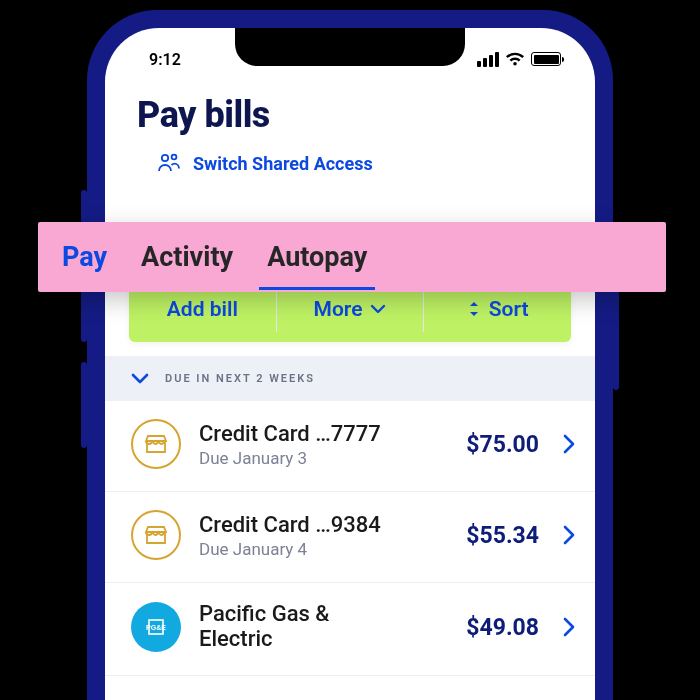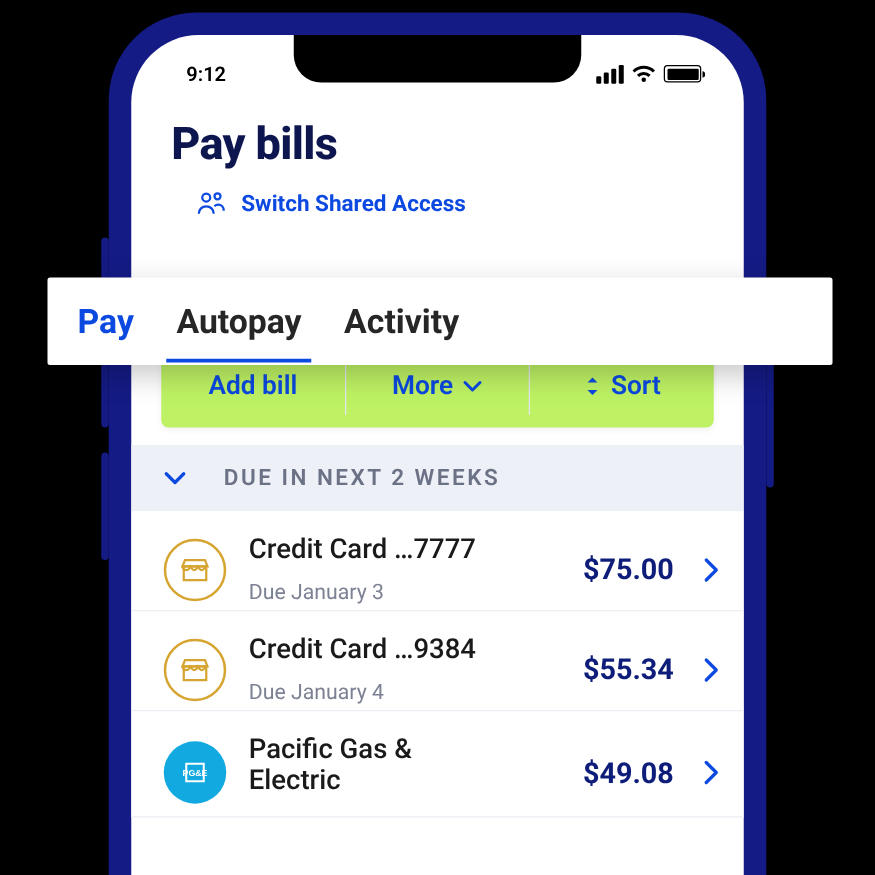--- a/index.html
+++ b/index.html
@@ -92,21 +92,21 @@
     font-weight: 700;
   }
   .people-icon { display:inline-flex; }
 
   
   .tab-strip {
     position: absolute;
     left: 38px;
     right: 34px;
     top: 222px;
-    background: #ffffff;
+    background: #f9a8d4;
     height: 70px;
     display: flex;
     align-items: center;
     gap: 30px;
     padding: 0 22px;
     box-shadow: 0 8px 24px rgba(0,0,0,0.22);
     z-index: 100;
     border-radius: 2px;
   }
   .tab {
@@ -144,45 +144,45 @@
     cursor: pointer;
   }
   .action-bar .sep { width:1px; background:#e4e6ee; margin: 10px 0; }
 
   .section-band {
     background: #eef0f7;
     margin-top: 14px;
     padding: 16px 26px;
     display: flex;
     align-items: center;
-    gap: 30px;
+    gap: 16px;
     color: #6b7286;
-    font-size: 18px;
+    font-size: 11px;
     font-weight: 600;
     letter-spacing: 2px;
   }
 
   .bill-list { background:#fff; }
   .bill {
     display: flex;
     align-items: center;
-    padding: 18px 20px 4px 26px;
+    padding: 18px 20px 22px 26px;
     border-bottom: 1px solid #eceef4;
     gap: 18px;
   }
   .bill .badge {
     width: 50px; height: 50px; border-radius: 50%;
     display: flex; align-items: center; justify-content: center;
     flex-shrink: 0;
   }
   .badge-gold { border: 2px solid #d6a531; color:#d6a531; }
   .badge-blue { background:#12a8e0; color:#fff; }
   .bill .info { flex: 1; min-width: 0; }
   .bill .name { font-size: 22px; color:#1a1a1a; font-weight:500; }
-  .bill .due { font-size: 17px; color:#7c8294; margin-top:12px; }
+  .bill .due { font-size: 17px; color:#7c8294; margin-top:2px; }
   .bill .amount { font-size: 23px; font-weight:700; color:#0e1d7a; white-space:nowrap;margin-left:48px; }
   .bill .chev { color:#0b49e0; font-size:24px; margin-left:6px; }
 
   svg { display:block; }
 </style>
 </head>
 <body>
 
 <div class="phone">
   <div class="side-btn left1"></div>
@@ -320,15 +320,15 @@
             </svg>
         </div>
       </div>
 
     </div>
   </div>
 </div>
 
 <div class="tab-strip">
   <div class="tab active">Pay</div>
+  <div class="tab">Activity</div>
   <div class="tab underline">Autopay</div>
-  <div class="tab">Activity</div>
 </div>
 
 </body></html>

